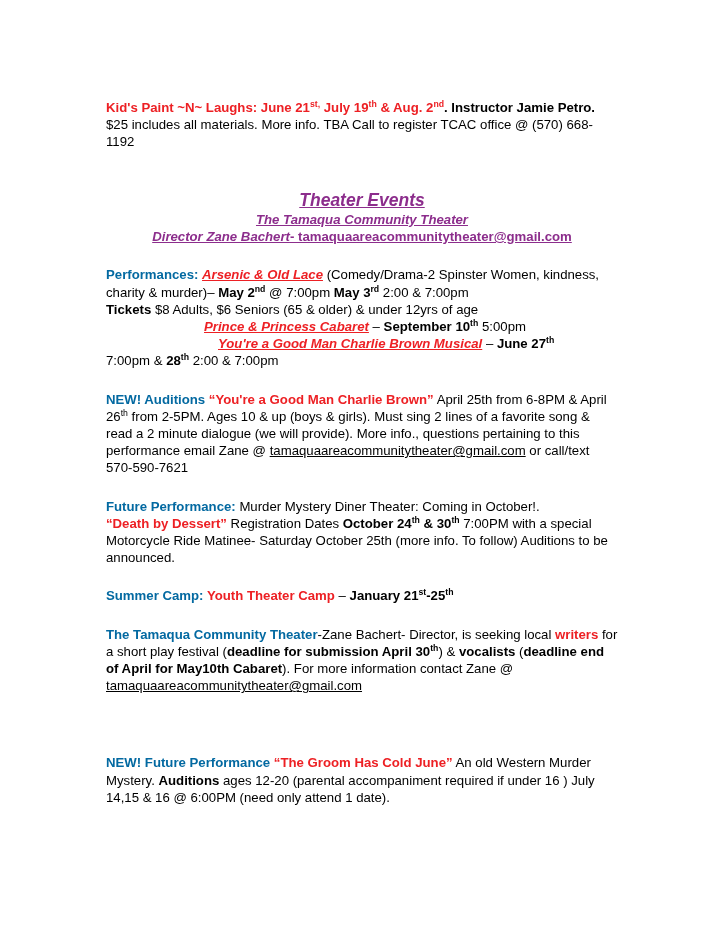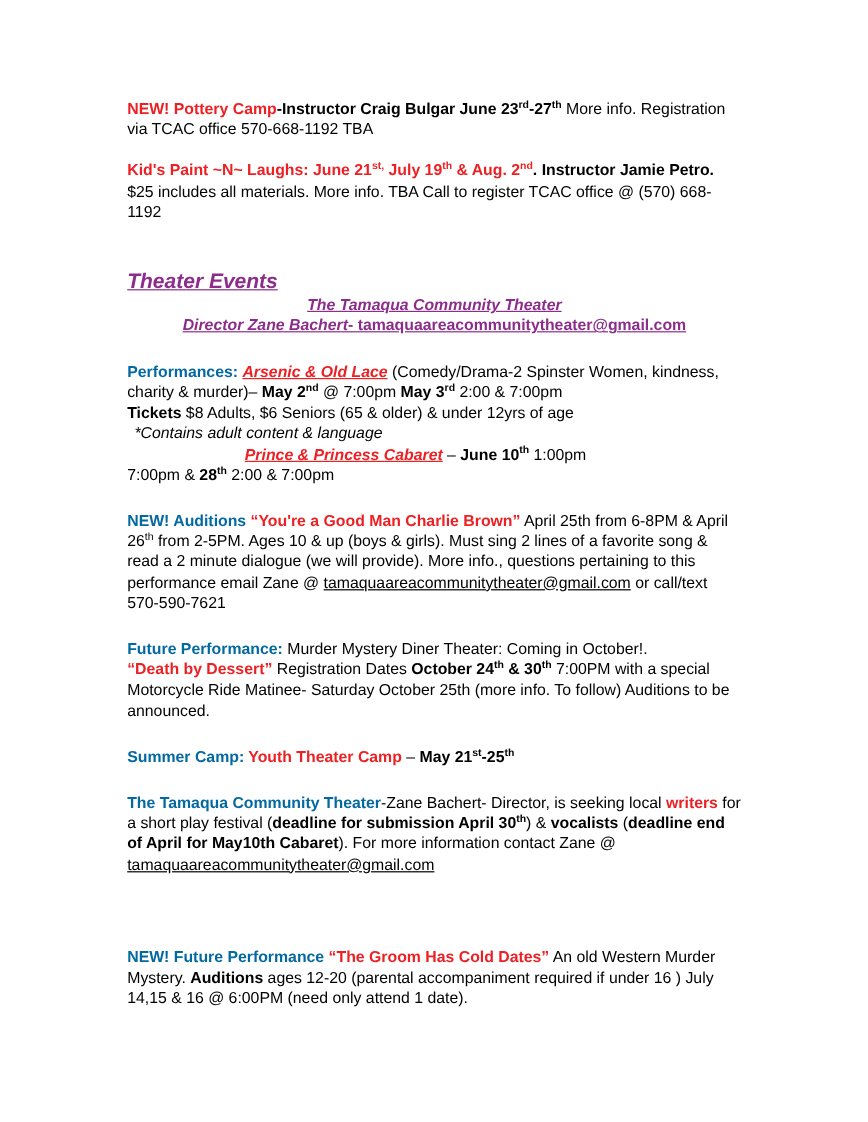--- a/index.html
+++ b/index.html
@@ -43,20 +43,21 @@
   .i      { font-style: italic; }
   .u      { text-decoration: underline; }
   sup {
     font-size: 0.66em;
     line-height: 0;
     vertical-align: super;
   }
 
   .head-main {
     margin: 0;
+    text-align: center;
     font-size: 17.5px;
     line-height: 22px;
     font-weight: bold;
     font-style: italic;
     color: #8C2D8C;
     text-decoration: underline;
   }
   .head-sub {
     margin: 0;
     text-align: center;
@@ -79,63 +80,62 @@
   .indent-2 { padding-left: 112px; }
   .indent-star { padding-left: 6px; }
   .indent-perf { padding-left: 6px; }
 </style>
 </head>
 <body>
 
 <div class="page">
   <div class="doc">
 
-    <p class="para"><span class="red b">NEW! Pottery Camp</span><span class="b">-Instructor Craig Bulgar June 23</span><sup class="b">rd</sup><span class="b">-27</span><sup class="b">th</sup><span> More info. Registration via TCAC office 570-668-1192 TBA</span></p>
 
     <div class="gap-sm"></div>
 
     <p class="para"><span class="red b">Kid's Paint ~N~ Laughs: June 21</span><sup class="red b">st,</sup><span class="red b"> July 19</span><sup class="red b">th</sup><span class="red b"> &amp; Aug. 2</span><sup class="red b">nd</sup><span class="b">.  Instructor Jamie Petro.</span><span> $25 includes all materials. More info. TBA Call to register TCAC office @ (570) 668-1192</span></p>
 
     <div class="gap-xl"></div>
 
     <p class="head-main">Theater Events </p>
     <p class="head-sub">The Tamaqua Community Theater</p>
     <p class="head-sub2"><span class="i u">Director Zane Bachert</span><span class="u">- tamaquaareacommunitytheater@gmail.com</span></p>
 
     <div class="gap-md"></div>
 
     <p class="para"><span class="blue b">Performances:</span> <span class="red b i u">Arsenic &amp; Old Lace</span><span> (Comedy/Drama-2 Spinster Women, kindness, charity &amp; murder)– </span><span class="b">May 2</span><sup class="b">nd</sup><span> @ 7:00pm </span><span class="b">May 3</span><sup class="b">rd</sup><span> 2:00 &amp; 7:00pm</span></p>
 
     <p class="para"><span class="b">Tickets</span><span> $8 Adults, $6 Seniors (65 &amp; older) &amp; under 12yrs of age</span></p>
 
-    <p class="para indent-star"><span class="i">*Contains adult content &amp; language</span></p>
 
-    <p class="para indent-1"><span class="red b i u">Prince &amp; Princess Cabaret</span><span> – </span><span class="b">June 10</span><sup class="b">th</sup><span> 1:00pm</span></p>
+    <p class="para indent-1"><span class="red b i u">Prince &amp; Princess Cabaret</span><span> – </span><span class="b">September 10</span><sup class="b">th</sup><span> 5:00pm</span></p>
 
+    <p class="para indent-2"><span class="red b i u">You're a Good Man Charlie Brown Musical</span><span> – </span><span class="b">June 27</span><sup class="b">th</sup></p>
 
     <p class="para"><span> 7:00pm &amp; </span><span class="b">28</span><sup class="b">th</sup><span> 2:00 &amp; 7:00pm</span></p>
 
     <div class="gap-md"></div>
 
     <p class="para"><span class="blue b">NEW! Auditions</span><span class="red b"> “You're a Good Man Charlie Brown”</span><span> April 25th from 6-8PM &amp; April 26</span><sup>th</sup><span> from 2-5PM. Ages 10 &amp; up (boys &amp; girls). Must sing 2 lines of a favorite song &amp; read a 2 minute dialogue (we will provide). More info., questions pertaining to this performance email Zane @ </span><span class="u">tamaquaareacommunitytheater@gmail.com</span><span> or call/text 570-590-7621</span></p>
 
     <div class="gap-md"></div>
 
     <p class="para"><span class="blue b">Future Performance:</span><span> Murder Mystery Diner Theater: Coming in October!.</span></p>
     <p class="para"><span class="red b">“Death by Dessert”</span><span> Registration Dates </span><span class="b">October 24</span><sup class="b">th</sup><span class="b"> &amp; </span><span class="b">30</span><sup class="b">th</sup><span> 7:00PM with a special Motorcycle Ride Matinee- Saturday October 25th (more info. To follow) Auditions to be announced.</span></p>
 
     <div class="gap-md"></div>
 
-    <p class="para"><span class="blue b">Summer Camp:</span><span class="red b"> Youth Theater Camp</span><span> – </span><span class="b">May 21</span><sup class="b">st</sup><span class="b">-25</span><sup class="b">th</sup></p>
+    <p class="para"><span class="blue b">Summer Camp:</span><span class="red b"> Youth Theater Camp</span><span> – </span><span class="b">January 21</span><sup class="b">st</sup><span class="b">-25</span><sup class="b">th</sup></p>
 
     <div class="gap-md"></div>
 
     <p class="para"><span class="blue b">The Tamaqua Community Theater</span><span>-Zane Bachert- Director, is seeking local </span><span class="red b">writers</span><span> for a short play festival (</span><span class="b">deadline for submission April 30</span><sup class="b">th</sup><span>) &amp; </span><span class="b">vocalists</span><span> (</span><span class="b">deadline end of April for May10th Cabaret</span><span>). For more information contact Zane @ </span><span class="u">tamaquaareacommunitytheater@gmail.com</span></p>
 
     <div class="gap-lg"></div>
 
 
     <div class="gap-lg"></div>
 
-    <p class="para"><span class="blue b">NEW! Future Performance</span><span class="red b"> “The Groom Has Cold Dates”</span><span> An old Western Murder Mystery. </span><span class="b">Auditions</span><span> ages 12-20 (parental accompaniment required if under 16 ) July 14,15 &amp; 16 @ 6:00PM (need only attend 1 date).</span></p>
+    <p class="para"><span class="blue b">NEW! Future Performance</span><span class="red b"> “The Groom Has Cold June”</span><span> An old Western Murder Mystery. </span><span class="b">Auditions</span><span> ages 12-20 (parental accompaniment required if under 16 ) July 14,15 &amp; 16 @ 6:00PM (need only attend 1 date).</span></p>
 
   </div>
 </div>
 
 </body></html>

